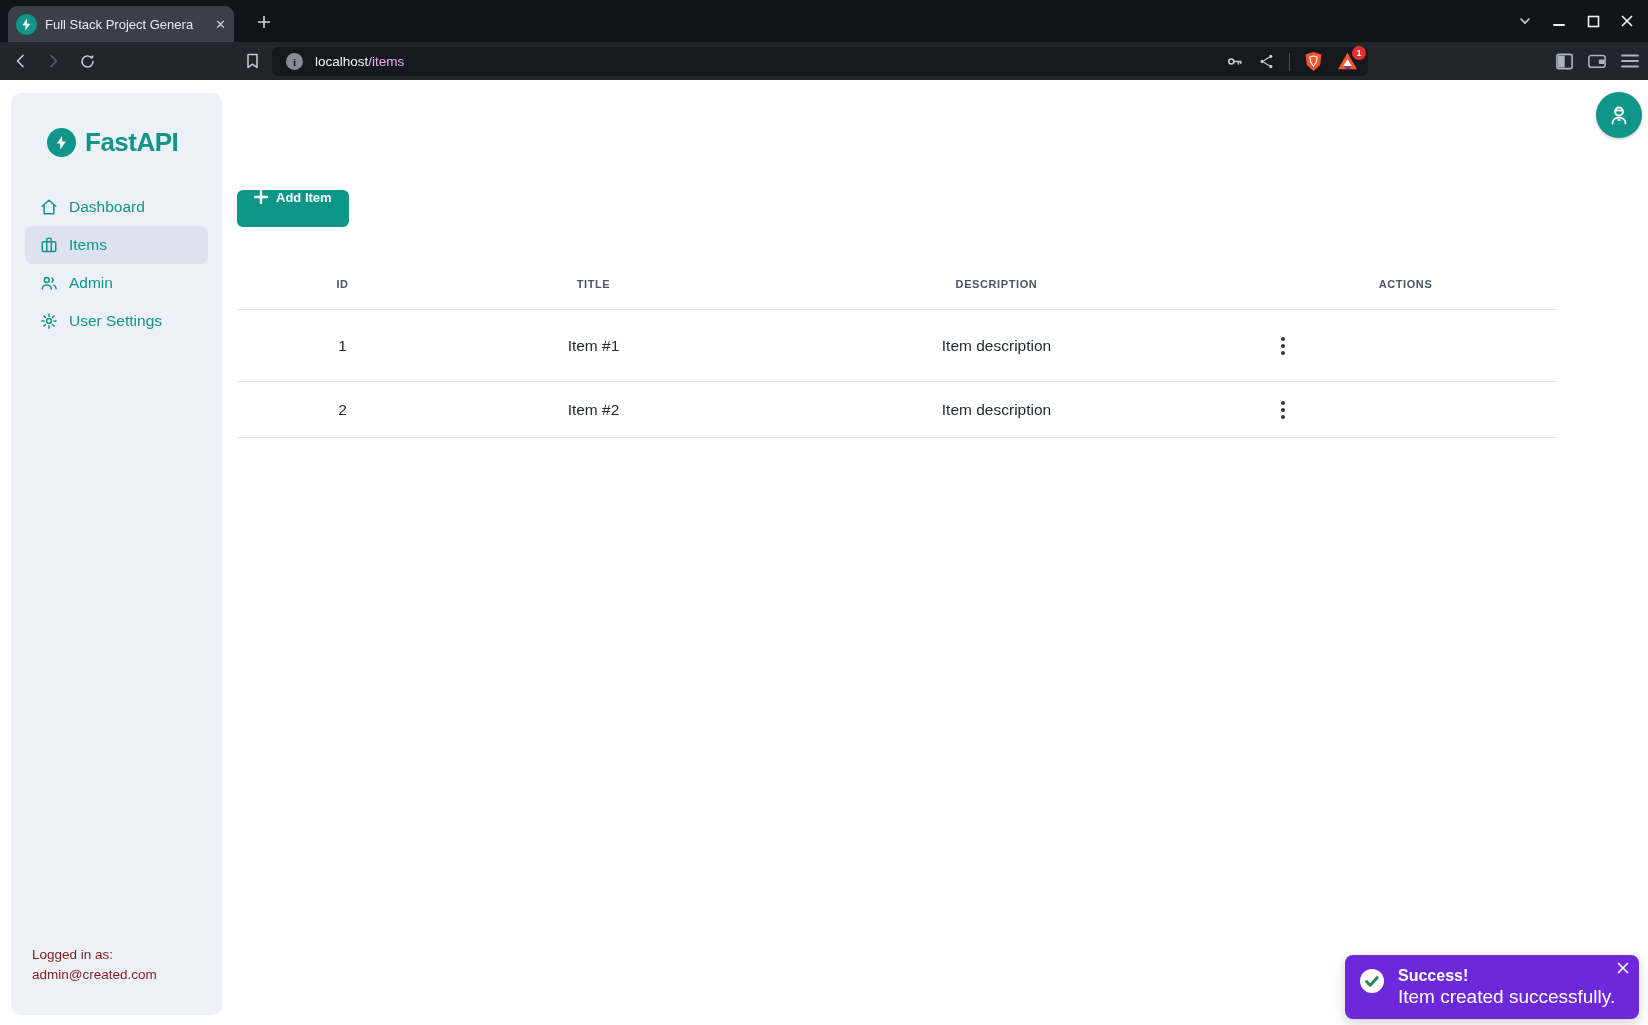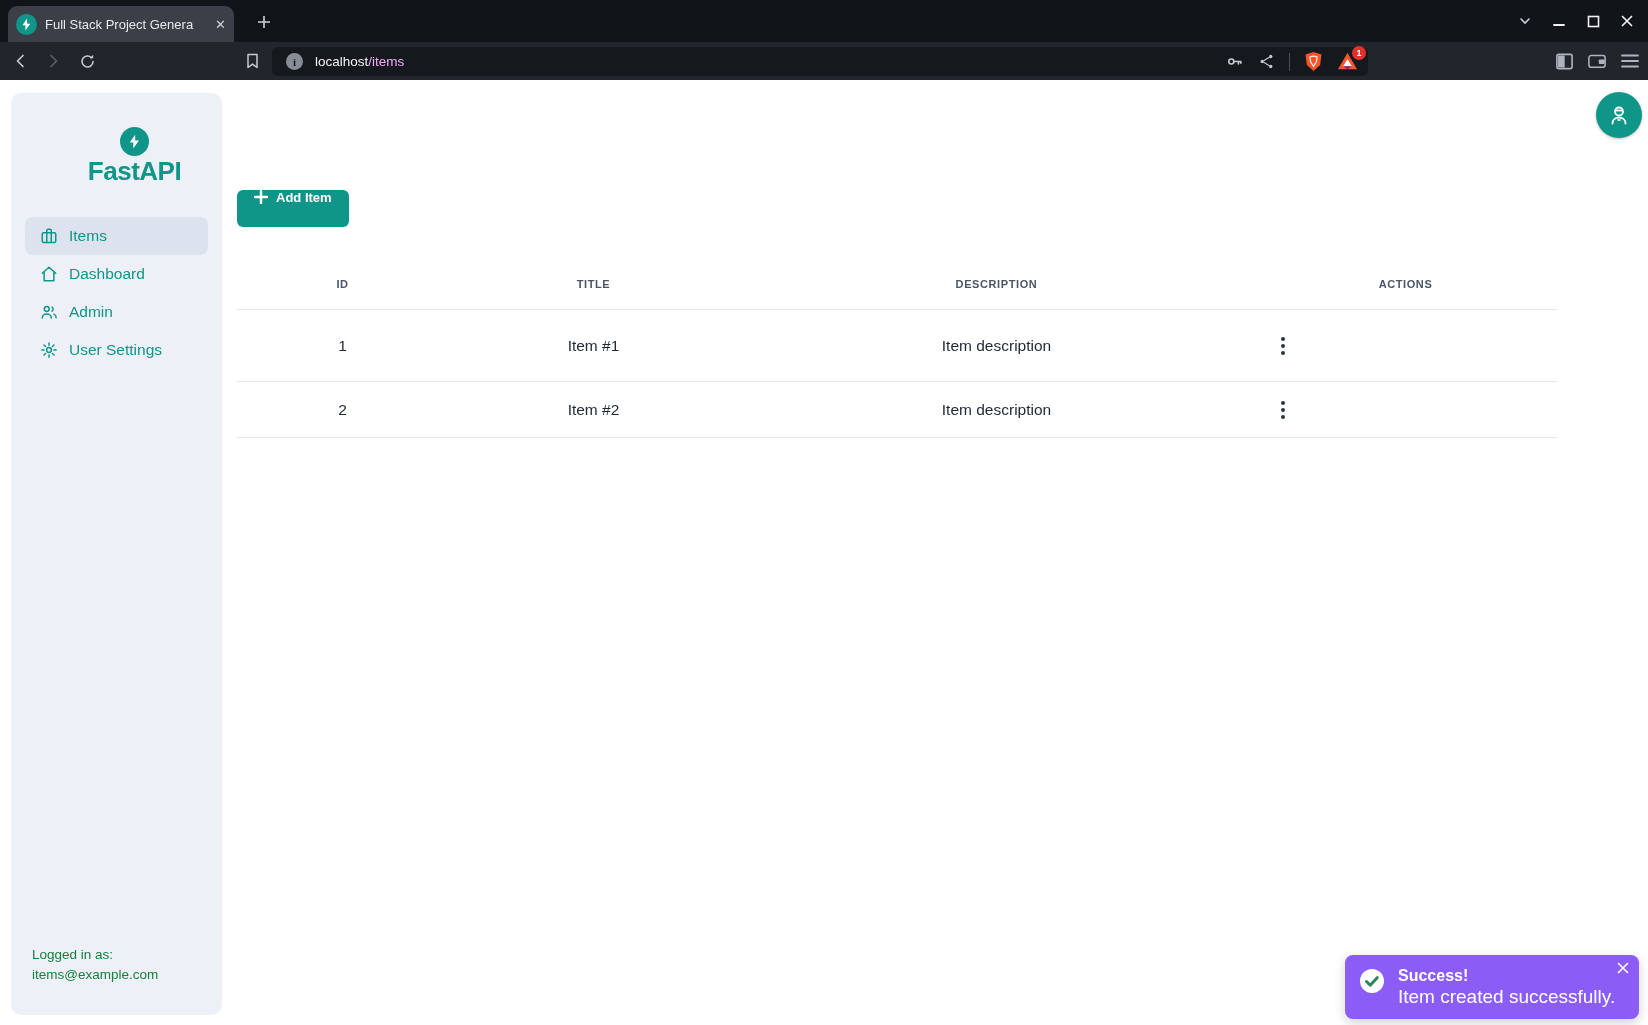--- a/index.html
+++ b/index.html
@@ -43,30 +43,30 @@
            border-radius:7px; color:#fff; font-size:9px; font-weight:bold; display:flex;
            align-items:center; justify-content:center; padding:0 3px; }
   .tb-right { position:absolute; right:8px; top:4px; height:30px; display:flex; align-items:center; gap:13px; }
   .tb-right .ubtn { color:#aeb4bd; display:flex; align-items:center; justify-content:center; }
 
   
   .content { position:absolute; left:0; top:80px; width:100%; height:945px; background:#ffffff; }
 
   .sidebar { position:absolute; left:11px; top:13px; width:211px; height:922px;
              background:#edf1f7; border-radius:10px; }
-  .logo-row { display:flex; align-items:center; gap:0; padding:34px 0 0 36px;flex-direction:column; }
+  .logo-row { display:flex; align-items:center; gap:9px; padding:34px 0 0 36px; }
   .logo-mark { width:29px; height:29px; border-radius:50%; background:#0f9688; flex:none;
                display:flex; align-items:center; justify-content:center; }
   .logo-text { color:#0f9688; font-size:26px; font-weight:600; letter-spacing:-0.5px; }
   .nav { margin-top:30px; display:flex; flex-direction:column; }
   .nav-item { display:flex; align-items:center; gap:11px; height:38px; margin:0 14px;
               padding-left:15px; color:#0f9688; font-size:15.5px; border-radius:8px; cursor:pointer; }
   .nav-item.active { background:#dce3ee; }
   .nav-item svg { flex:none; }
-  .side-footer { position:absolute; left:21px; bottom:30px; color:#15803d; font-size:13.5px; line-height:20px; }
+  .side-footer { position:absolute; left:21px; bottom:30px; color:#7f1d1d; font-size:13.5px; line-height:20px; }
 
   .avatar-btn { position:absolute; left:1596px; top:12px; width:46px; height:46px; border-radius:50%;
                 background:#0f9688; display:flex; align-items:center; justify-content:center;
                 box-shadow:0 1px 3px rgba(0,0,0,.25); cursor:pointer; }
 
   .page-title { position:absolute; left:237px; top:42px; font-size:30px; font-weight:bold; color:#1a2230; }
 
   .add-btn { position:absolute; left:237px; top:110px; height:37px; padding:0 17px;
              background:#0f9688; border:none; border-radius:6px; color:#fff; font-size:13px;
              font-weight:bold; display:flex; align-items:flex-start; gap:8px; cursor:pointer;
@@ -77,21 +77,21 @@
   .thead { height:52px; border-bottom:1px solid #e2e8f0; }
   .th { font-size:11px; font-weight:bold; letter-spacing:0.6px; color:#4a5568; padding-left:21px; }
   .tr { height:72px; border-bottom:1px solid #e2e8f0; }
   .tr.short { height:56px; }
   .td { font-size:15.5px; color:#1f2733; padding-left:21px; }
   .dots-btn { margin-left:36px; width:28px; height:28px; display:flex; flex-direction:column;
               align-items:center; justify-content:center; gap:3px; background:none; border:none; cursor:pointer; }
   .dots-btn i { width:4px; height:4px; border-radius:50%; background:#2b3440; display:block; }
 
   
-  .toast { position:absolute; left:1345px; top:875px; width:294px; height:64px; background:#8b5cf6;
+  .toast { position:absolute; left:1345px; top:875px; width:294px; height:64px; background:#6d28d9;
            border-radius:8px; display:flex; align-items:flex-start; padding:11px 14px; gap:13px;
            box-shadow:0 4px 12px rgba(0,0,0,.18); color:#fff; }
   .toast-check { width:26px; height:26px; flex:none; margin-top:2px; }
   .toast-title { font-size:16px; font-weight:bold; line-height:20px; }
   .toast-msg { font-size:19px; line-height:22px; }
   .toast-close { position:absolute; top:7px; right:10px; color:#fff; background:none; border:none;
                  font-size:14px; cursor:pointer; line-height:1; }
 </style>
 </head>
 <body>
@@ -223,53 +223,53 @@
       <div class="logo-row">
         <span class="logo-mark">
           <svg width="15" height="15" viewBox="0 0 24 24">
               <path d="M13 1 4.5 13.5h5.5L10 23l9-12.5h-5.8z" fill="#ffffff"></path>
             </svg>
         </span>
         <span class="logo-text">FastAPI</span>
       </div>
 
       <nav class="nav">
+        <div class="nav-item">
+          <svg width="18" height="18" viewBox="0 0 24 24">
+              <path d="M3 11 12 3l9 8M5.5 9.5V21h13V9.5" fill="none" stroke="#0f9688" stroke-width="2" stroke-linecap="round" stroke-linejoin="round"></path>
+            </svg>
+          <span>Dashboard</span>
+        </div>
         <div class="nav-item active">
           <svg width="18" height="18" viewBox="0 0 24 24">
               <rect x="3" y="7.5" width="18" height="13" rx="2" fill="none" stroke="#0f9688" stroke-width="2"></rect>
               <path d="M9 7.5V5a2 2 0 0 1 2-2h2a2 2 0 0 1 2 2v2.5M9 7.5v13M15 7.5v13" fill="none" stroke="#0f9688" stroke-width="2"></path>
             </svg>
           <span>Items</span>
-        </div>
-        <div class="nav-item">
-          <svg width="18" height="18" viewBox="0 0 24 24">
-              <path d="M3 11 12 3l9 8M5.5 9.5V21h13V9.5" fill="none" stroke="#0f9688" stroke-width="2" stroke-linecap="round" stroke-linejoin="round"></path>
-            </svg>
-          <span>Dashboard</span>
         </div>
         <div class="nav-item">
           <svg width="18" height="18" viewBox="0 0 24 24">
               <circle cx="9" cy="8" r="3.2" fill="none" stroke="#0f9688" stroke-width="2"></circle>
               <path d="M3 20c0-3.3 2.7-5.5 6-5.5s6 2.2 6 5.5" fill="none" stroke="#0f9688" stroke-width="2" stroke-linecap="round"></path>
               <path d="M16 5.5a3.2 3.2 0 0 1 0 5.4M18.5 14.8c1.8.8 3 2.4 3 4.7" fill="none" stroke="#0f9688" stroke-width="2" stroke-linecap="round"></path>
             </svg>
           <span>Admin</span>
         </div>
         <div class="nav-item">
           <svg width="18" height="18" viewBox="0 0 24 24">
               <circle cx="12" cy="12" r="3.2" fill="none" stroke="#0f9688" stroke-width="2"></circle>
               <path d="M12 2.5v3M12 18.5v3M2.5 12h3M18.5 12h3M5.3 5.3l2.1 2.1M16.6 16.6l2.1 2.1M18.7 5.3l-2.1 2.1M7.4 16.6l-2.1 2.1" stroke="#0f9688" stroke-width="2" stroke-linecap="round"></path>
             </svg>
           <span>User Settings</span>
         </div>
       </nav>
 
       <div class="side-footer">
         <div>Logged in as:</div>
-        <div>items@example.com</div>
+        <div>admin@created.com</div>
       </div>
     </aside>
 
     <div class="avatar-btn">
       <svg width="24" height="24" viewBox="0 0 24 24">
           <circle cx="12" cy="8.5" r="4" fill="none" stroke="#ffffff" stroke-width="1.8"></circle>
           <path d="M8.2 7.5h7.6" stroke="#ffffff" stroke-width="1.8"></path>
           <path d="M5.5 20.5c0-3.6 2.9-6 6.5-6s6.5 2.4 6.5 6" fill="none" stroke="#ffffff" stroke-width="1.8" stroke-linecap="round"></path>
           <path d="M10.5 17h3" stroke="#ffffff" stroke-width="1.6"></path>
         </svg>

